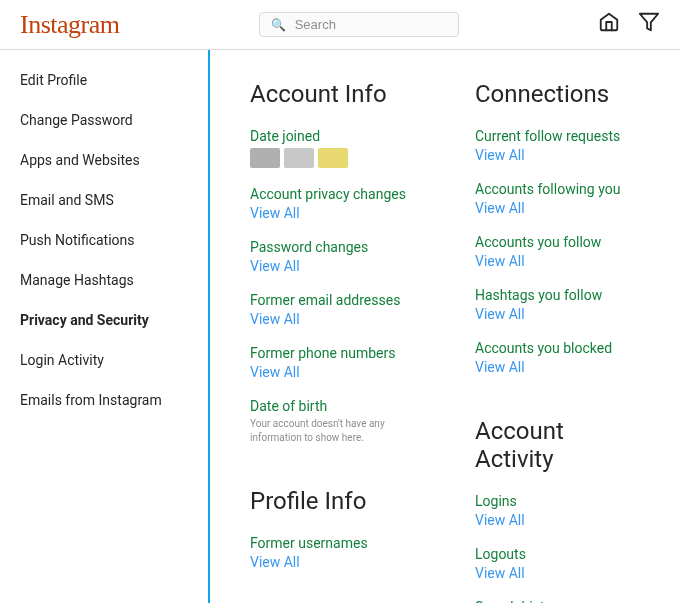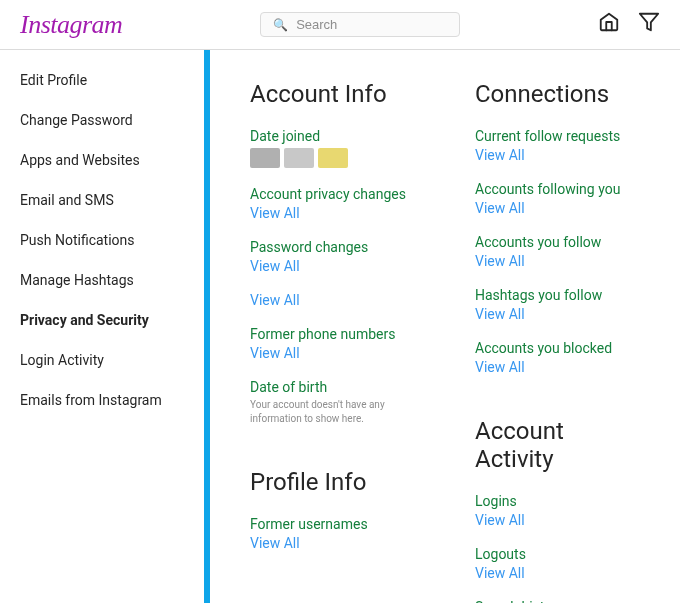--- a/index.html
+++ b/index.html
@@ -18,23 +18,22 @@
       display: flex;
       align-items: center;
       justify-content: space-between;
       padding: 8px 20px;
       border-bottom: 1px solid #dbdbdb;
       height: 50px;
     }
     .logo {
       font-family: 'Billabong', cursive;
       font-size: 26px;
-      font-style: italic;
       font-weight: 400;
-      color: #a21caf;
+      color: #c2410c;
       letter-spacing: -0.5px;
     }
     .header-search {
       display: flex;
       align-items: center;
       background: #fafafa;
       border: 1px solid #dbdbdb;
       border-radius: 4px;
       padding: 4px 12px;
       width: 200px;
@@ -63,21 +62,21 @@
 
     
     .main-layout {
       display: flex;
       height: calc(603px - 50px);
     }
 
     
     .sidebar {
       width: 210px;
-      border-right: 6px solid #0ea5e9;
+      border-right: 2px solid #0ea5e9;
       padding: 10px 0;
       flex-shrink: 0;
       overflow-y: auto;
     }
     .sidebar-item {
       padding: 12px 20px;
       cursor: pointer;
       color: #262626;
       font-size: 14px;
       white-space: nowrap;
@@ -200,20 +199,21 @@
         </div>
         <div class="info-item">
           <div class="info-item-label">Account privacy changes</div>
           <a class="view-all-link">View All</a>
         </div>
         <div class="info-item">
           <div class="info-item-label">Password changes</div>
           <a class="view-all-link">View All</a>
         </div>
         <div class="info-item">
+          <div class="info-item-label">Former email addresses</div>
           <a class="view-all-link">View All</a>
         </div>
         <div class="info-item">
           <div class="info-item-label">Former phone numbers</div>
           <a class="view-all-link">View All</a>
         </div>
         <div class="info-item">
           <div class="info-item-label">Date of birth</div>
           <div class="info-item-sub">Your account doesn't have any information to show here.</div>
         </div>

